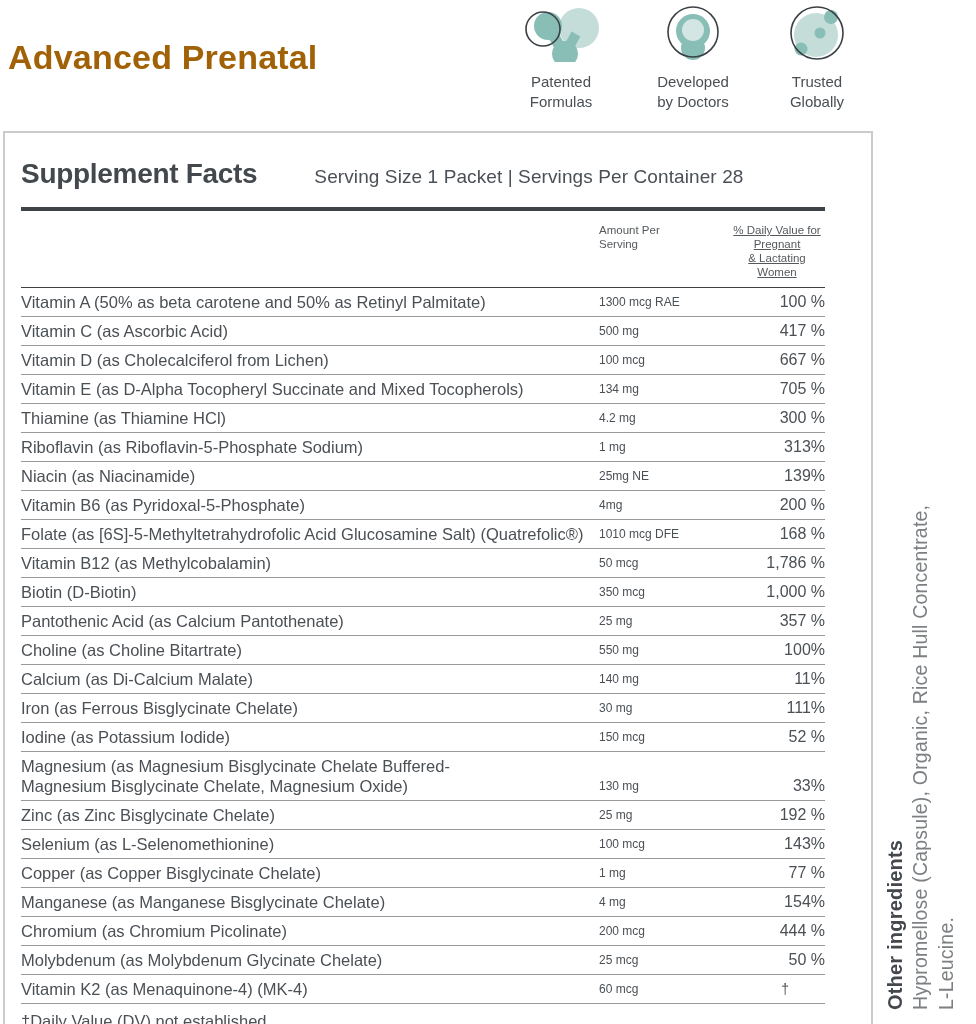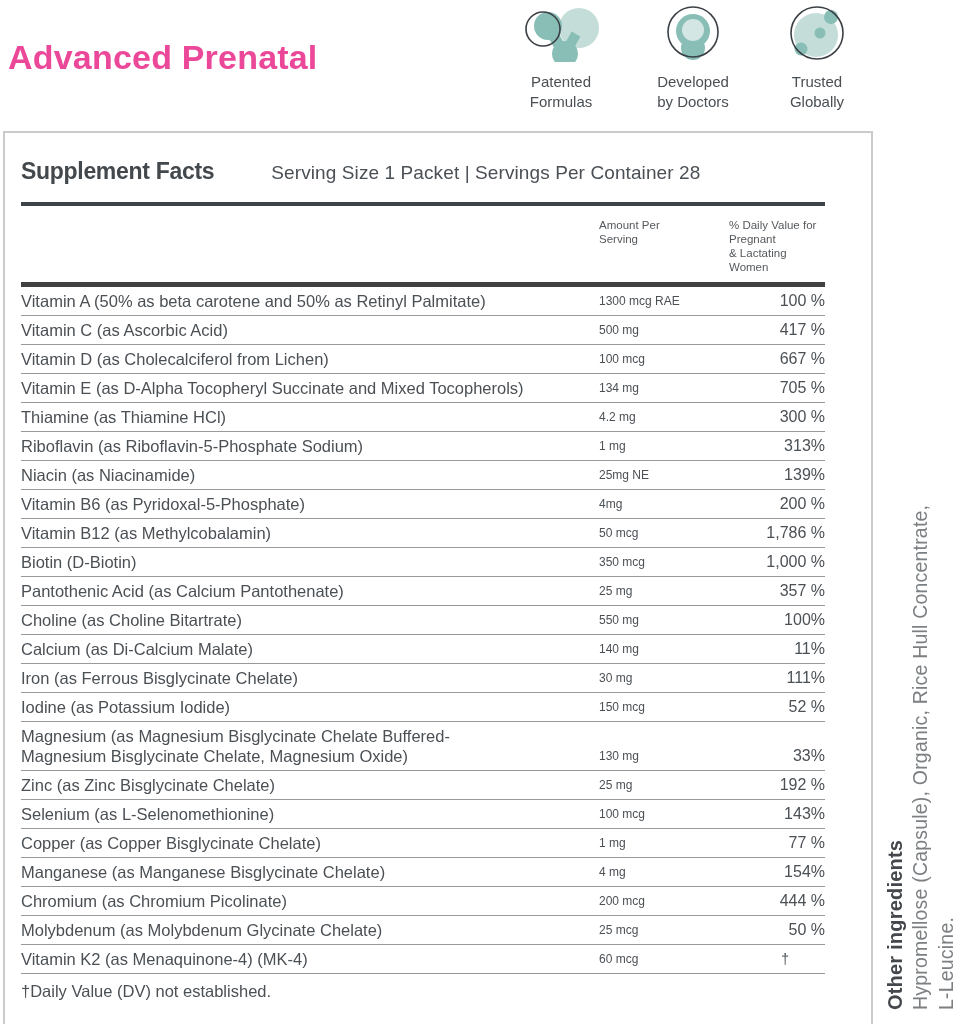--- a/index.html
+++ b/index.html
@@ -9,21 +9,21 @@
     position: relative;
     overflow: hidden;
     font-family: "Liberation Sans", sans-serif;
     color: #4b5055;
   }
 
   
   .page-title {
     position: absolute; left: 8px; top: 38px;
     font-size: 34px; font-weight: 600; letter-spacing: 0.2px;
-    color: #ec4899;
+    color: #a16207;
   }
   .badges {
     position: absolute; left: 505px; top: 4px;
     display: flex; gap: 20px;
   }
   .badge { width: 112px; display: flex; flex-direction: column; align-items: center; }
   .badge:last-child { width: 96px; }
   .badge .icon-wrap { height: 60px; display: flex; align-items: flex-start; justify-content: center; }
   .badge .badge-label {
     margin-top: 8px; text-align: center; white-space: pre-line;
@@ -34,34 +34,34 @@
   .panel {
     position: absolute; left: 3px; top: 131px;
     width: 870px; height: 893px;
     border: 2px solid #c9cbcd; border-bottom: none;
     background: #ffffff;
     padding: 25px 0 0 16px;
   }
   .panel-inner { width: 804px; }
   .facts-head { display: flex; align-items: baseline; gap: 22px; }
   .facts-title {
-    font-size: 23px; font-weight: 700; letter-spacing: -0.3px; color: #43484c;
+    font-size: 28px; font-weight: 700; letter-spacing: -0.3px; color: #43484c;
   }
   .serving-info { font-size: 19px; color: #4b5056; letter-spacing: 0.1px; margin-left: 35px; }
 
   .thick-rule { margin-top: 17px; height: 4px; background: #3e4347; }
 
   .col-heads {
     display: flex; margin-top: 12px; padding-bottom: 8px;
-    border-bottom: 5px solid #404040;
+    border-bottom: 1px solid #404040;
     font-size: 11.5px; line-height: 14px; color: #55595d;
   }
   .col-spacer { width: 578px; }
   .col-amount { width: 130px; white-space: pre-line; text-align: left; }
-  .col-dv { flex: 1; white-space: pre-line; text-align: left; }
+  .col-dv { flex: 1; white-space: pre-line; text-align: center; text-decoration: underline; }
 
   .t-row {
     display: flex; align-items: flex-end;
     padding: 4px 0;
     min-height: 29px;
     border-bottom: 1px solid #97999c;
     font-size: 16.5px; line-height: 20px; color: #4b5055;
   }
   .t-row.multiline { align-items: flex-end; }
   .cell.name { width: 578px; white-space: pre-line; }
@@ -190,20 +190,25 @@
     <div class="cell amount">25mg NE</div>
     <div class="cell dv">139%</div>
   </div>
 
   <div class="t-row">
     <div class="cell name">Vitamin B6 (as Pyridoxal-5-Phosphate)</div>
     <div class="cell amount">4mg</div>
     <div class="cell dv">200 %</div>
   </div>
 
+  <div class="t-row">
+    <div class="cell name">Folate (as [6S]-5-Methyltetrahydrofolic Acid Glucosamine Salt) (Quatrefolic®)</div>
+    <div class="cell amount">1010 mcg DFE</div>
+    <div class="cell dv">168 %</div>
+  </div>
 
   <div class="t-row">
     <div class="cell name">Vitamin B12 (as Methylcobalamin)</div>
     <div class="cell amount">50 mcg</div>
     <div class="cell dv">1,786 %</div>
   </div>
 
   <div class="t-row">
     <div class="cell name">Biotin (D-Biotin)</div>
     <div class="cell amount">350 mcg</div>

